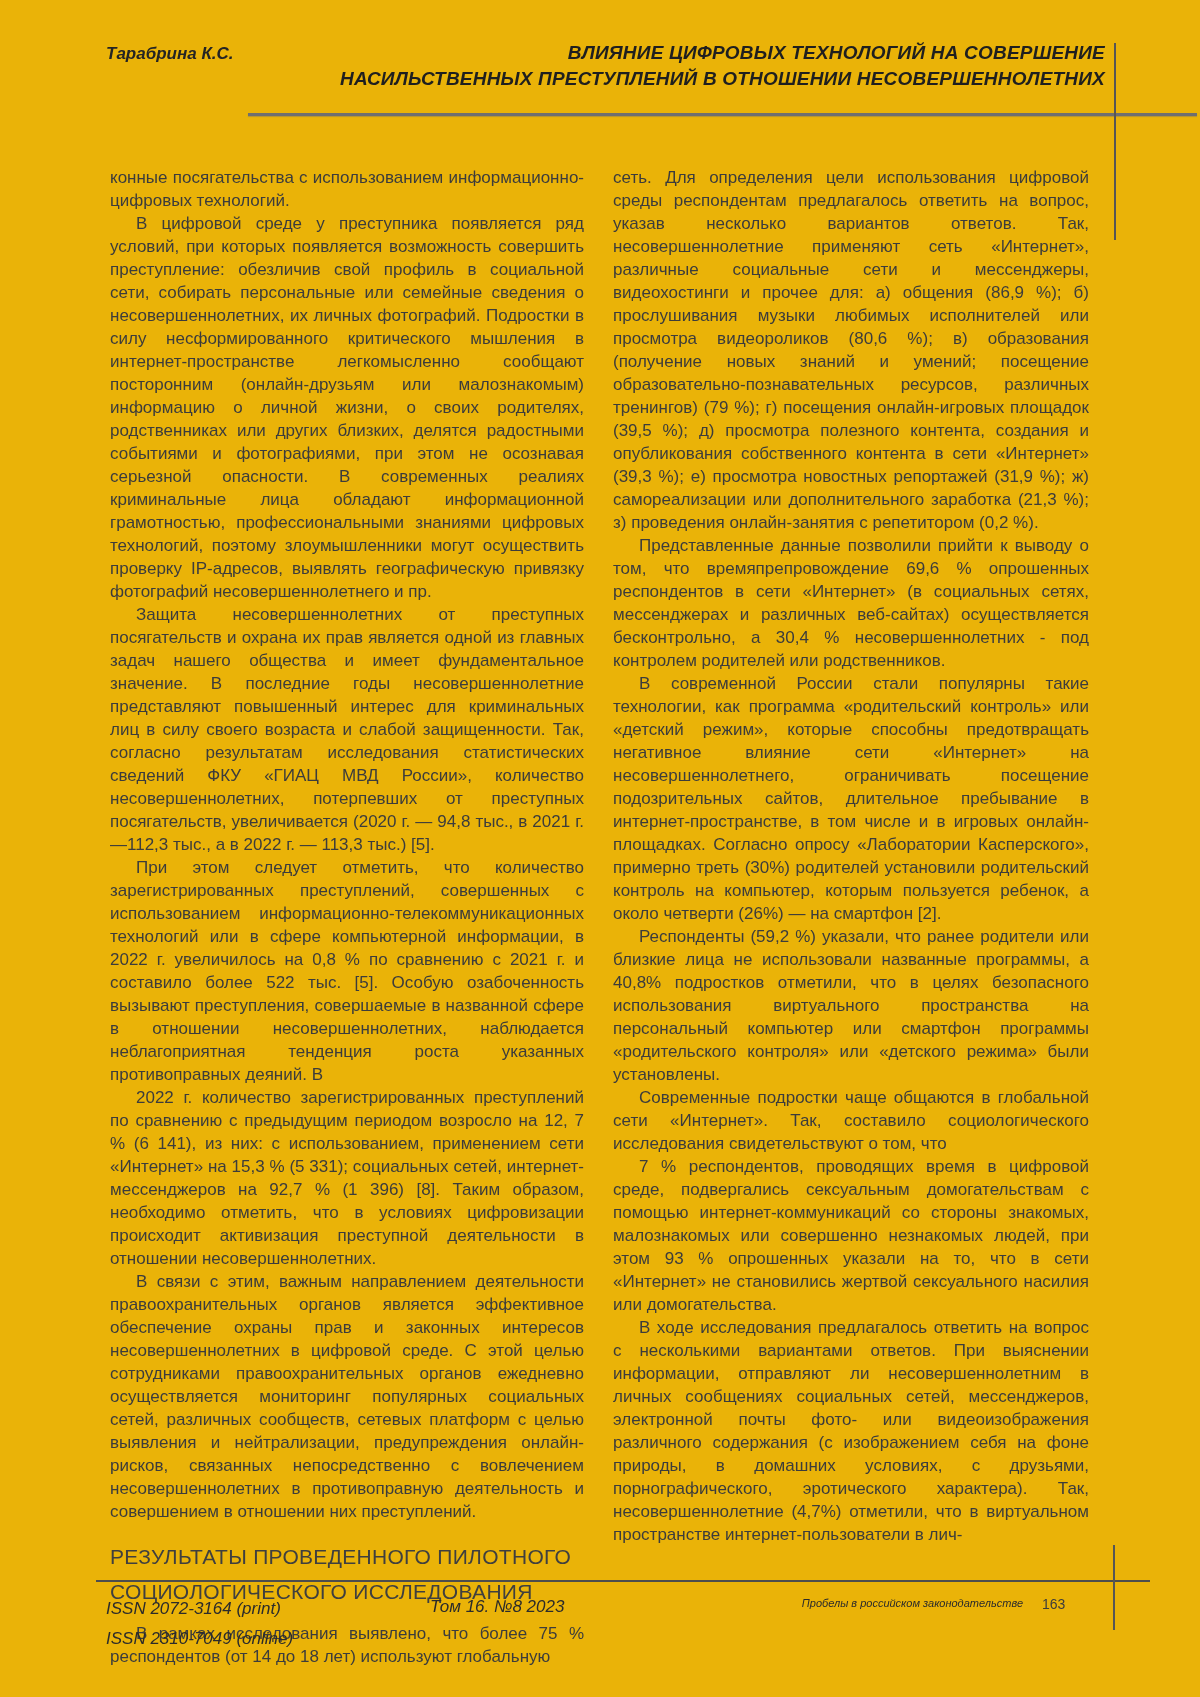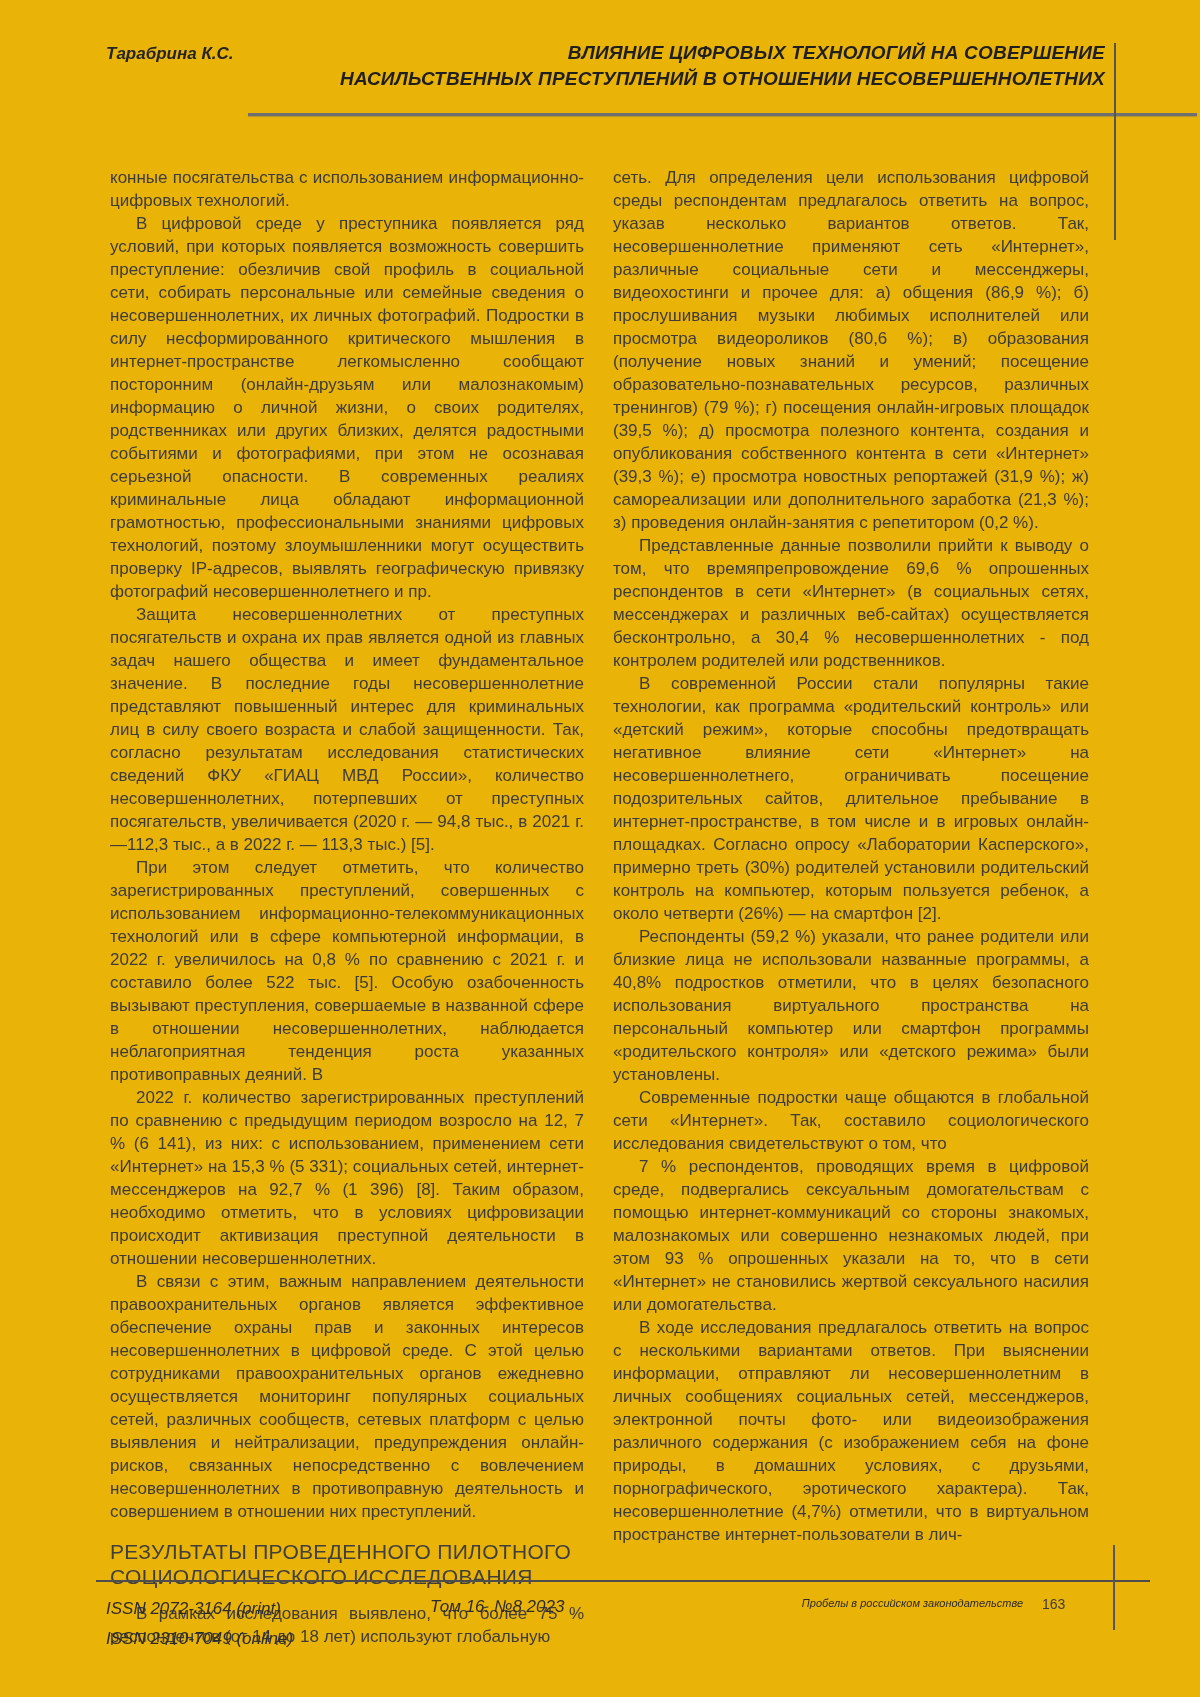--- a/index.html
+++ b/index.html
@@ -54,21 +54,21 @@
     color: #3c3c3c;
     margin-top: 40px;
   }
   .col.left  { left: 110px; width: 474px; }
   .col.right { left: 613px; width: 476px; }
   .col p { margin: 0; text-indent: 26px; }
   .col p.no-indent { text-indent: 0; }
   .section-heading {
     margin: 16px 0 13px 0;
     font-size: 21px;
-    line-height: 25px;
+    line-height: 35px;
     font-weight: normal;
     letter-spacing: 0.3px;
     color: #3f3f3f;
     text-align: left;
     text-indent: 0;
   }
   
   .footer-rule {
     position: absolute;
     left: 96px; top: 1580px;

